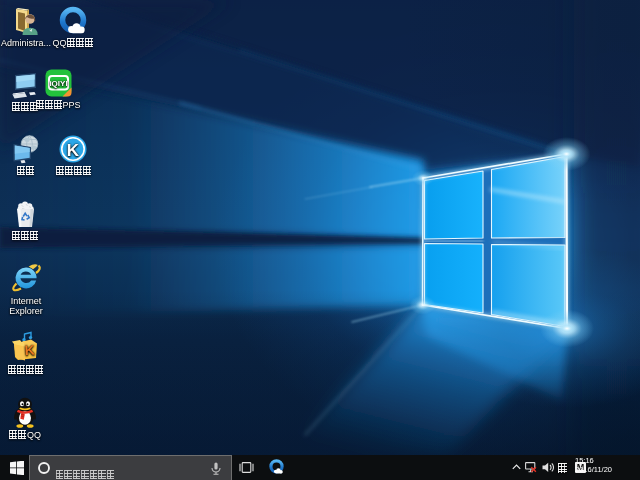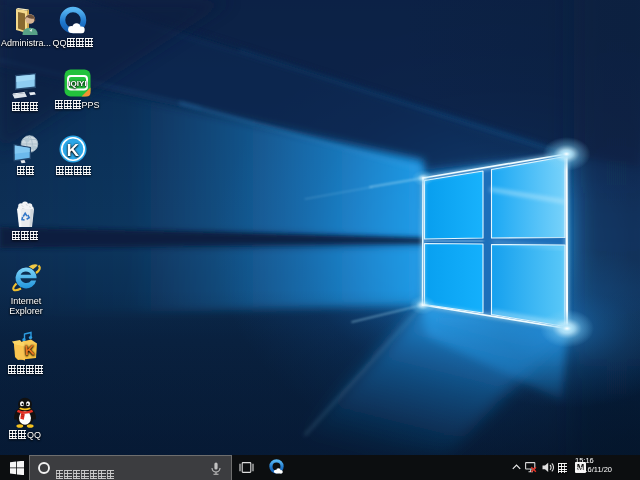--- a/index.html
+++ b/index.html
@@ -229,21 +229,21 @@
  <polygon points="6.3,6.3 24.7,4.6 24.7,16.6 6.3,18.4" fill="#8ecdf2"></polygon>
  <polygon points="6.3,6.3 24.7,4.6 24.7,9.5 6.3,12" fill="#a5daf7" opacity="0.85"></polygon>
  <polygon points="13.8,20.2 17.5,19.9 17.5,22.2 13.8,22.5" fill="#1c3450"></polygon>
  <polygon points="2.5,24.5 15,23 17,26.8 4.5,28.6" fill="#dde4ea"></polygon>
  <polygon points="2.5,24.5 15,23 14.5,22.1 3,23.5" fill="#f5f8fa"></polygon>
  <polygon points="19,22.6 24.5,22 25.8,24.6 20.3,25.3" fill="#e8edf2"></polygon>
 </svg>
 <div class="lb"><span class="cj"></span><span class="cj"></span><span class="cj"></span></div>
 </div>
 
-<div class="ic" style="left:53px;top:68px;width:48px;">
+<div class="ic" style="left:34px;top:68px;width:48px;">
 <svg width="30" height="30" viewBox="0 0 30 30">
  <rect x="2.5" y="1.5" width="26" height="27" rx="6" fill="#23c23c"></rect>
  <rect x="6" y="8" width="19" height="13.5" rx="3" fill="none" stroke="#ffffff" stroke-width="2"></rect>
  <text x="15.5" y="18.2" font-size="8" font-weight="bold" fill="#ffffff" text-anchor="middle" font-family="Liberation Sans,sans-serif">iQIYI</text>
  <path d="M28.5,19.5 L28.5,24.5 Q28.5,28.5 24.5,28.5 L19.5,28.5 Z" fill="#f59231"></path>
 </svg>
 <div class="lb"><span class="cj"></span><span class="cj"></span><span class="cj"></span>PPS</div>
 </div>
 
 <div class="ic" style="left:1px;top:134px;width:48px;">

